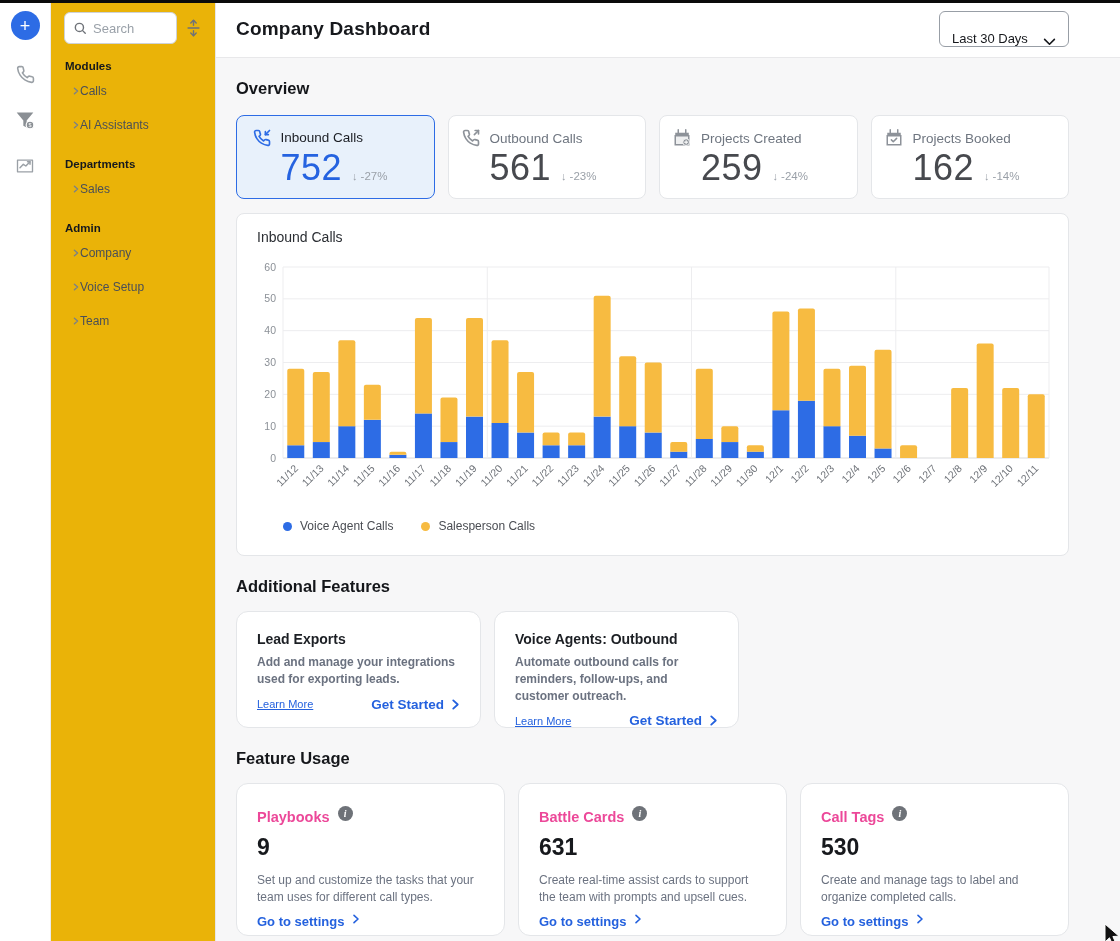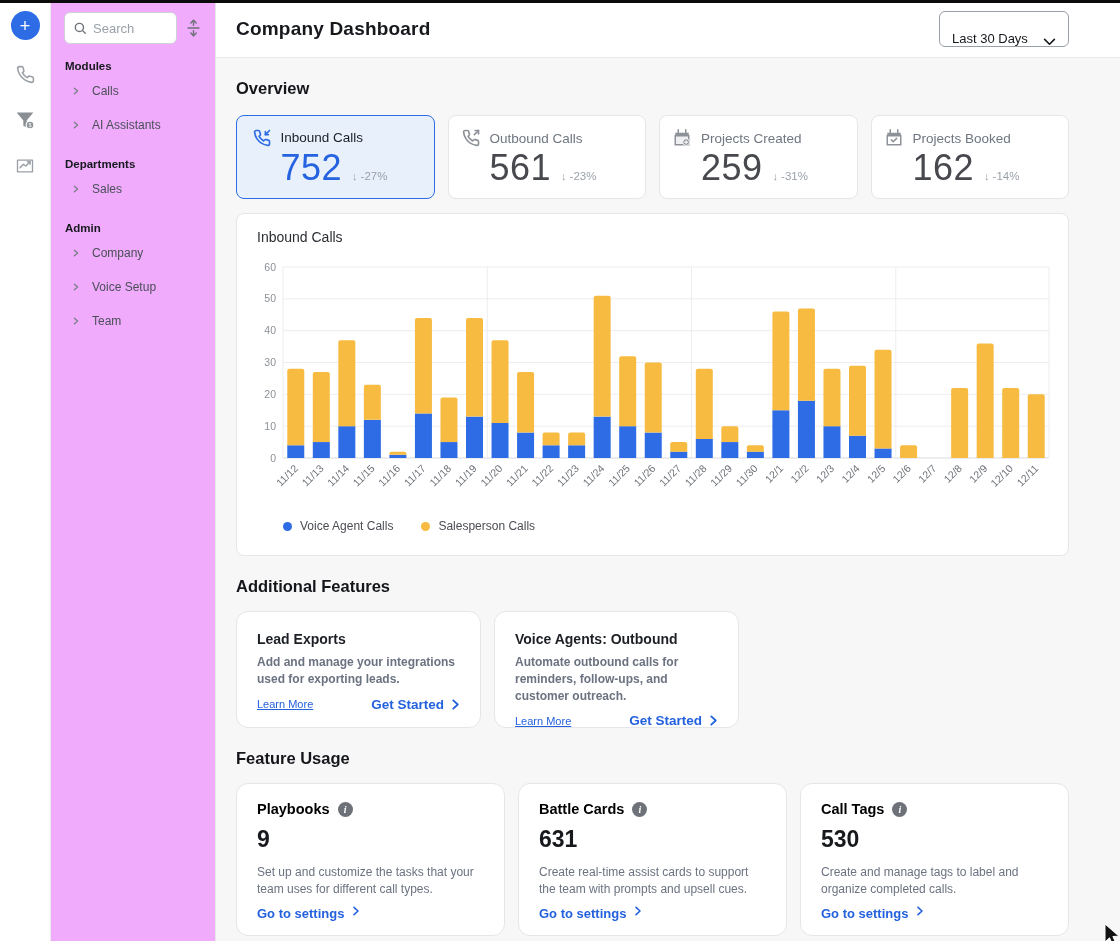--- a/index.html
+++ b/index.html
@@ -12,32 +12,32 @@
   .rail { width:51px; border-right:1px solid #ececee; display:flex; flex-direction:column;
     align-items:center; padding-top:11px; background:#fff; flex:0 0 51px; }
   .add-btn { width:29px; height:29px; border-radius:50%; background:#2d6ce5; color:#fff;
     display:flex; align-items:center; justify-content:center; font-size:18px; font-weight:400;
     border:none; cursor:pointer; line-height:1; }
   .rail-icon { width:22px; height:22px; display:flex; align-items:center; justify-content:center;
     color:#9aa0a6; margin-top:24px; cursor:pointer; }
   .rail-icon:first-of-type { margin-top:23px; }
 
   
-  .sidebar { width:165px; flex:0 0 165px; border-right:1px solid #e7e7e9; background:#f0abfc;
+  .sidebar { width:165px; flex:0 0 165px; border-right:1px solid #e7e7e9; background:#eab308;
     padding:12px 12px 0 13px; }
   .search-row { display:flex; align-items:center; gap:6px; }
   .search-box { flex:1; height:32px; border:1px solid #ced2d7; border-radius:6px;
     display:flex; align-items:center; padding:0 8px; gap:6px; background:#fff; }
   .search-box input { border:none; outline:none; width:70px; font-size:13px;
     font-family:"Liberation Sans", sans-serif; color:#374151; background:transparent; }
   .search-box input::placeholder { color:#9aa1a9; }
   .adjuster { width:20px; height:24px; display:flex; align-items:center; justify-content:center;
     color:#6e7278; cursor:pointer; }
   .section-label { font-size:11.5px; font-weight:700; color:#15181d; margin:16px 0 2px 1px; }
-  .nav-item { display:flex; align-items:center; gap:12px; padding:10px 0 10px 8px;
+  .nav-item { display:flex; align-items:center; gap:0; padding:10px 0 10px 8px;
     font-size:12px; color:#4a4f57; cursor:pointer; border-radius:5px; }
   .nav-item svg { flex:0 0 auto; }
 
   
   .main { flex:1; display:flex; flex-direction:column; min-width:0; }
   .header { height:58px; background:#fff; border-bottom:1px solid #e8e8ea; display:flex;
     align-items:center; padding:0 51px 0 20px; flex:0 0 58px; }
   .page-title { font-size:19px; font-weight:600; color:#16181c; letter-spacing:.2px; }
   .header .spacer { flex:1; }
   .range-btn { height:36px; min-width:130px; background:#fff; border:1px solid #989ea6;
@@ -82,21 +82,21 @@
   .feat-links { display:flex; align-items:center; justify-content:space-between; margin-top:9px; }
   .learn-more { font-size:11px; color:#2461de; text-decoration:underline; cursor:pointer; }
   .get-started { font-size:13.5px; font-weight:700; color:#2461de; display:flex;
     align-items:center; gap:7px; cursor:pointer; }
 
   
   .usage-row { display:grid; grid-template-columns:repeat(3,1fr); gap:13px; }
   .usage-card { background:#fff; border:1px solid #e4e6e9; border-radius:12px; height:153px;
     padding:17px 20px 0; }
   .usage-head { display:flex; align-items:center; gap:8px; }
-  .usage-title { font-size:14.5px; font-weight:700; color:#000000; }
+  .usage-title { font-size:14.5px; font-weight:700; color:#ec4899;margin-top:8px; }
   .info-icon { width:15px; height:15px; border-radius:50%; background:#6e7278; color:#fff;
     font-size:10px; font-weight:700; display:flex; align-items:center; justify-content:center;
     cursor:pointer; font-family:"Liberation Serif", serif; font-style:italic; }
   .usage-value { font-size:23px; font-weight:700; color:#17191d; margin-top:9px; }
   .usage-desc { font-size:12px; color:#6b7280; line-height:1.45; margin-top:11px; }
   .goto-link { font-size:13px; font-weight:700; color:#2461de; display:flex; 
     gap:8px; margin-top:7px; cursor:pointer; }
 
   .cursor { position:absolute; right:-5px; bottom:-6px; z-index:60; }
 </style>
@@ -263,21 +263,21 @@
                   <circle cx="17.5" cy="17.5" r="4.5" stroke="#fff" stroke-width="1.2"></circle>
                   <path d="M17.5 15.5v4M15.5 17.5h4" stroke="#fff" stroke-width="1.4" stroke-linecap="round"></path>
                 </svg>
             </span>
             <span class="stat-label">Projects Created</span>
           </div>
           <div class="stat-value-row">
             <span class="stat-value">259</span>
             <span class="stat-delta">
                 <span class="arr">↓</span>
-                <span>-31%</span>
+                <span>-24%</span>
               </span>
           </div>
         </div>
 
         <div class="stat-card">
           <div class="stat-head">
             <span style="display:flex;color:#8d9299;">
               <svg width="18" height="18" viewBox="0 0 24 24" fill="currentColor">
                   <path d="M7 1v4M17 1v4" stroke="currentColor" stroke-width="2" stroke-linecap="round" fill="none"></path>
                   <path d="M3 5h18v3H3z"></path>

